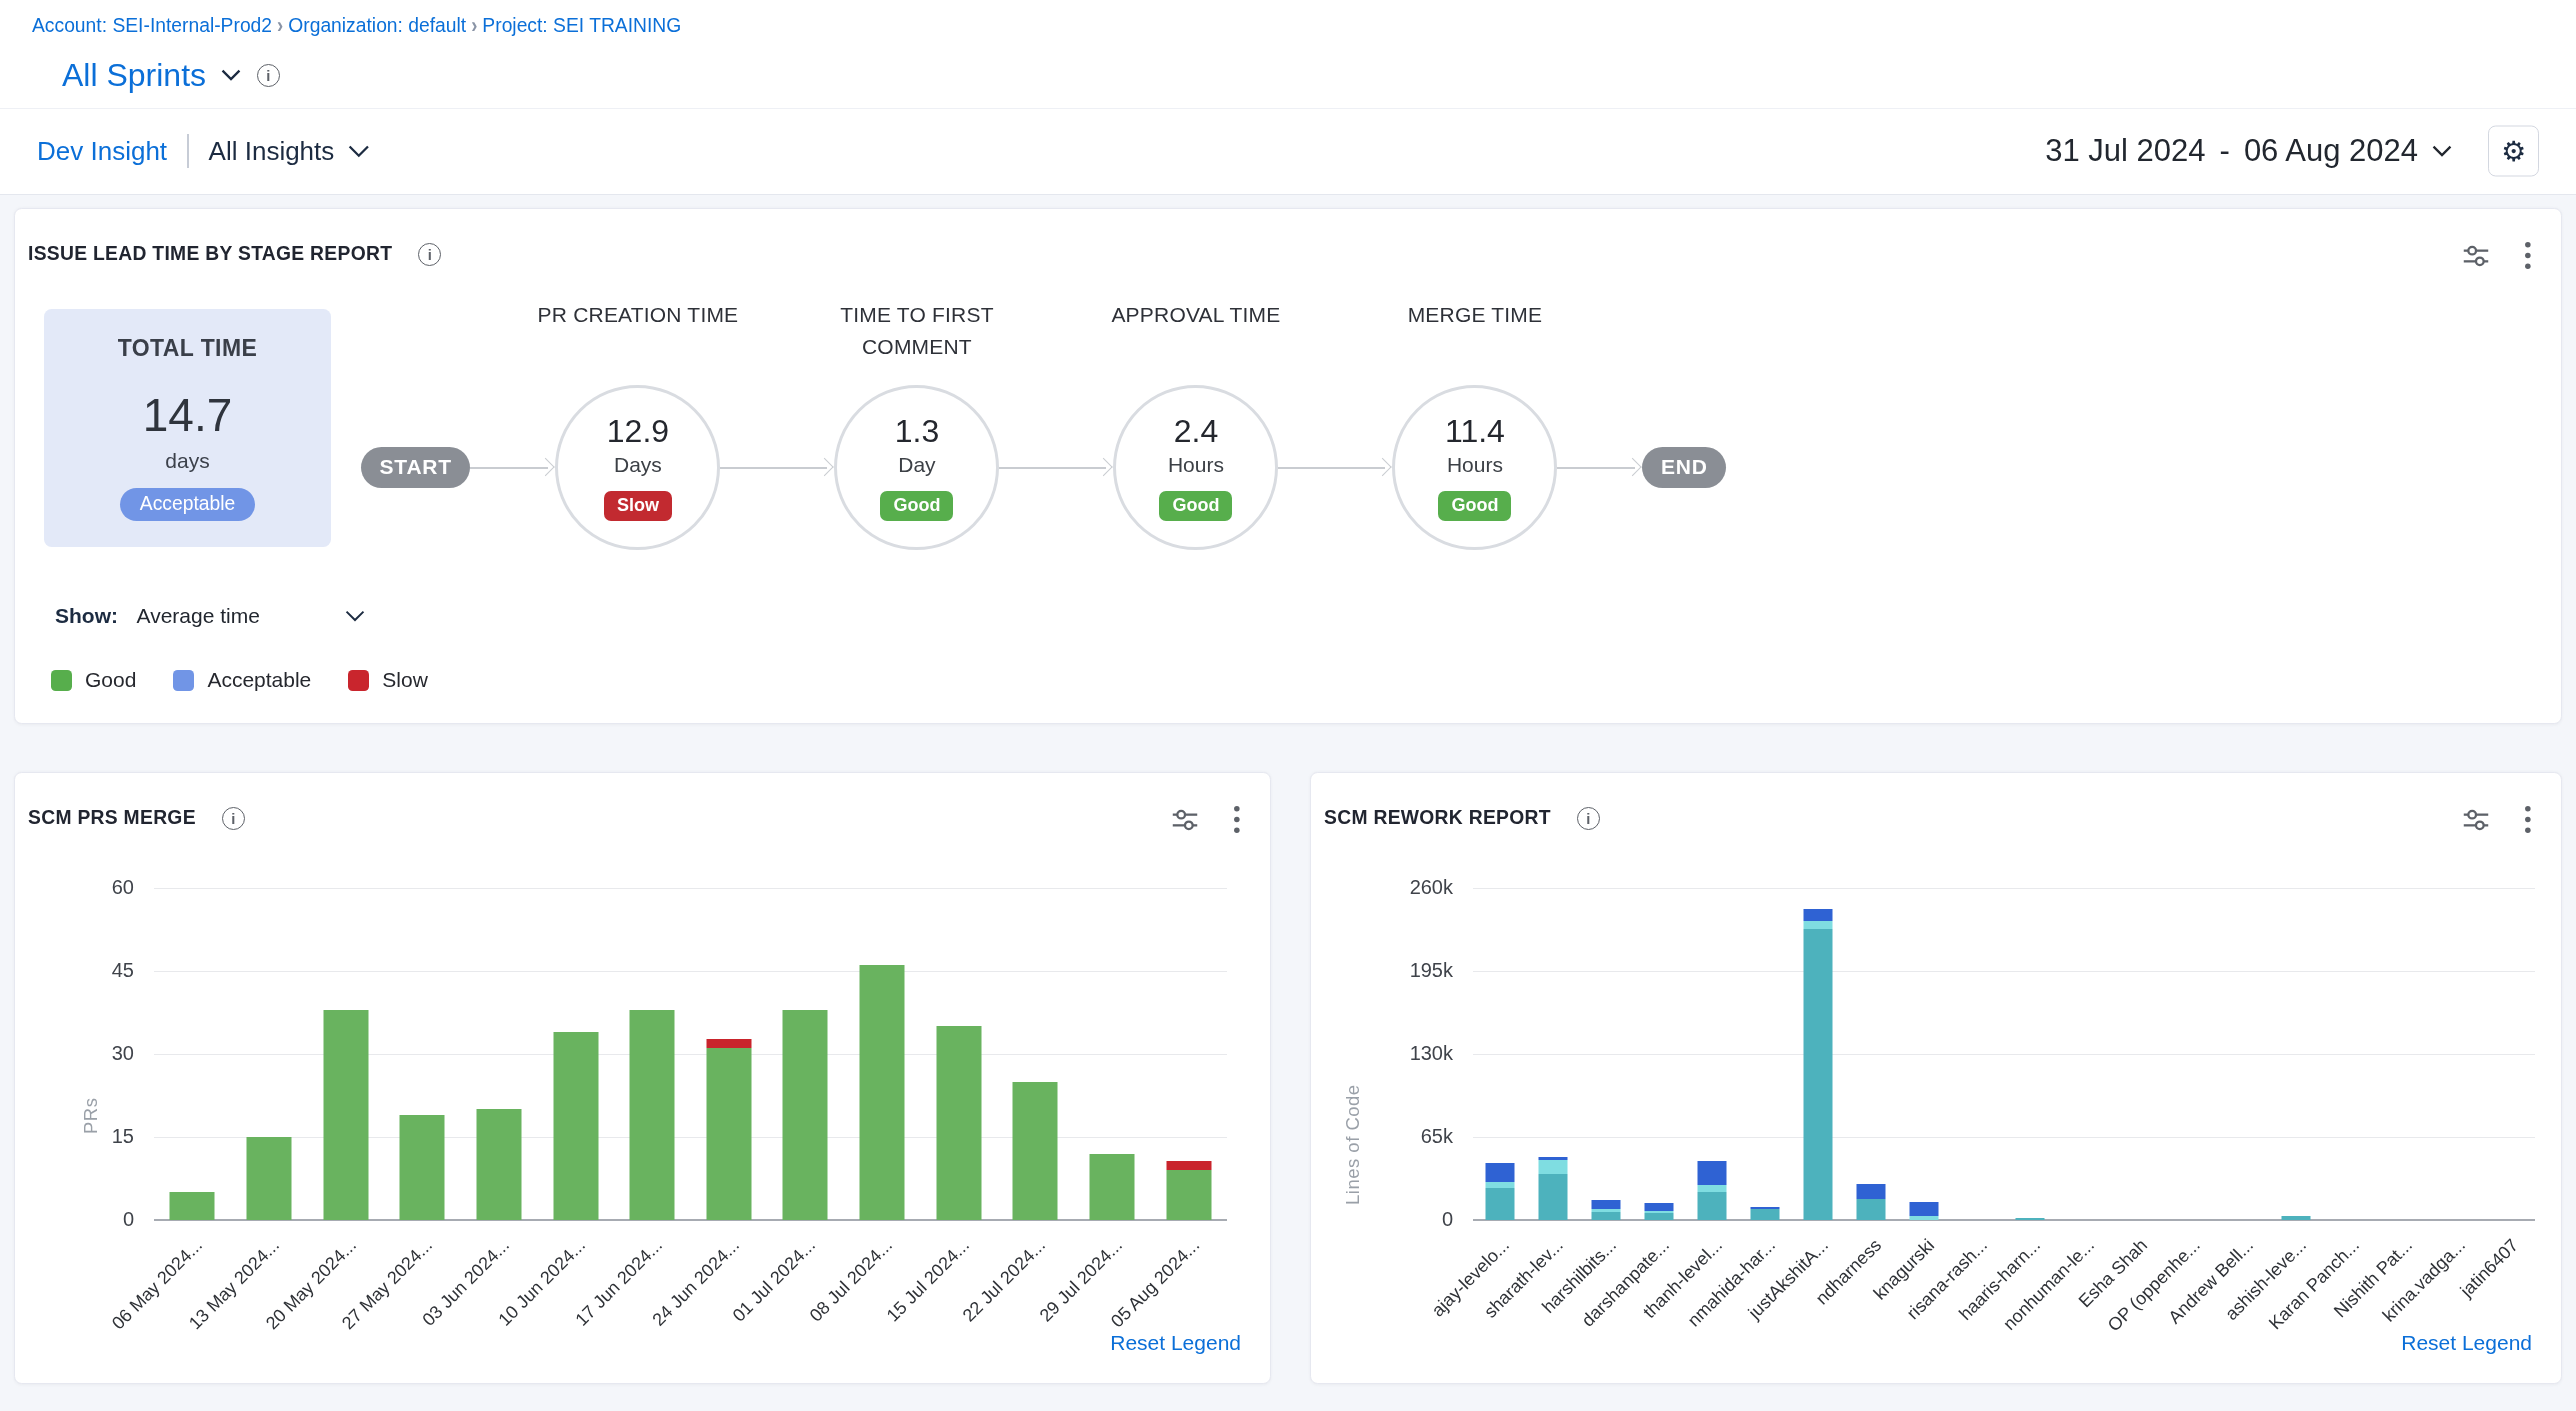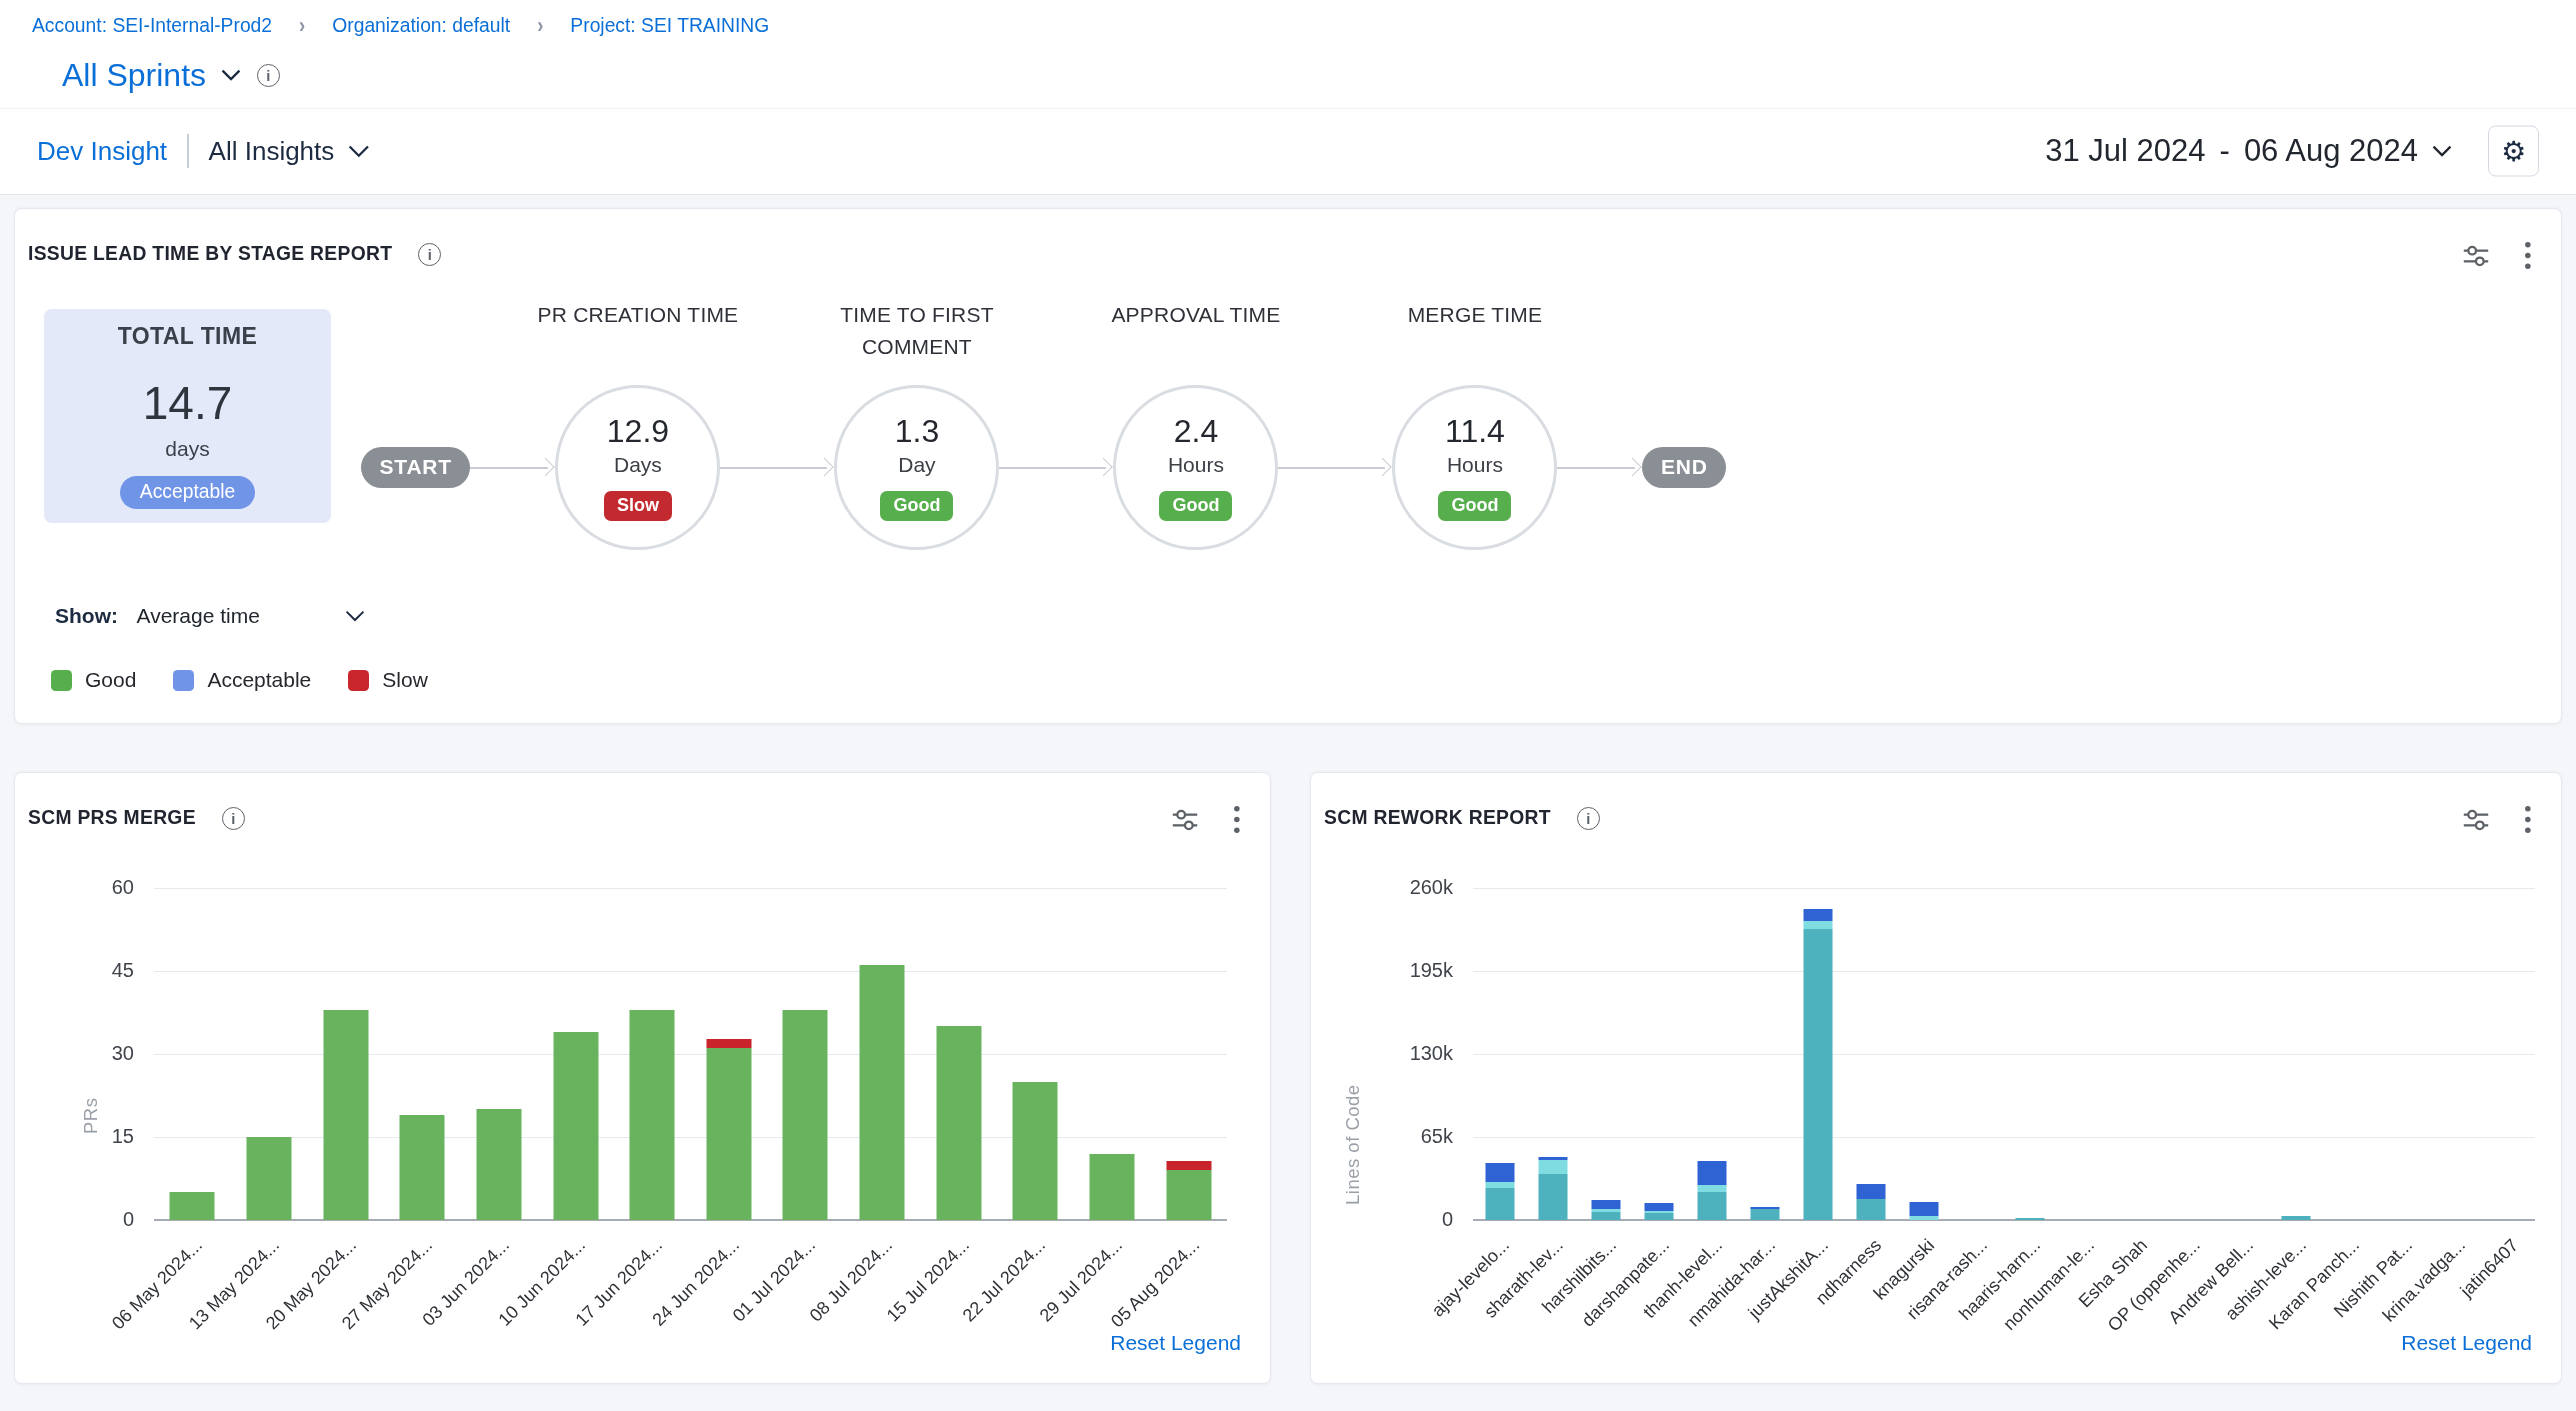--- a/index.html
+++ b/index.html
@@ -7,21 +7,21 @@
   body {
     width:2576px; height:1412px;
     font-family:"Liberation Sans", sans-serif;
     background:#f4f6fa;
     -webkit-font-smoothing:antialiased;
   }
   .page { position:relative; width:2576px; height:1412px; background:#f4f6fa; overflow:hidden; }
 
   
   .topbar { position:absolute; left:0; top:0; width:100%; height:195px; background:#fff; border-bottom:1.5px solid #e4e7ee; }
-  .breadcrumb { position:absolute; left:32px; top:15.4px; display:flex; align-items:center; gap:27px; font-size:19.3px; }
+  .breadcrumb { position:absolute; left:32px; top:15.4px; display:flex; align-items:center; gap:5px; font-size:19.3px; }
   .crumb { color:#0b6fd8; cursor:pointer; }
   .crumb-sep { color:#8a94a6; font-size:18.5px; font-weight:700; transform:scaleY(1.2); }
   .sprints { position:absolute; left:62px; top:57px; display:flex; align-items:center; gap:15.4px; }
   .sprints-label { color:#0b6fd8; font-size:32px; }
   .row2 { position:absolute; left:0; top:108px; width:100%; height:85px; border-top:1.5px solid #eef0f5; }
   .devinsight { position:absolute; left:37px; top:50%; transform:translateY(-50%); display:flex; align-items:center; gap:20px; font-size:26px; }
   .di-title { color:#0b6fd8; cursor:pointer; }
   .di-sep { width:1.5px; height:34px; background:#c7ccd6; }
   .di-sel { color:#1c2b41; display:flex; align-items:center; gap:14px; cursor:pointer; }
   .daterange { position:absolute; right:124px; top:50%; transform:translateY(-50%); display:flex; align-items:center; gap:14px; font-size:31px; color:#22272f; cursor:pointer; }
@@ -33,21 +33,21 @@
   .panel-head { position:absolute; left:13px; top:34px; display:flex; gap:26px; }
   .panel-title { font-size:19.3px; font-weight:700; color:#212530; letter-spacing:0.3px; }
   .head-icons { position:absolute; right:29px; top:31px; display:flex; align-items:center; gap:34px; }
   .icon-btn { cursor:pointer; display:flex; align-items:center; justify-content:center; }
   .info-icon { width:23px; height:23px; border:1.5px solid #5d6168; border-radius:50%; color:#5d6168;
                font-size:14.7px; font-weight:600; display:inline-flex; align-items:center; justify-content:center; cursor:pointer; flex:none; }
   .chev { flex:none; }
 
   
   #panelLead { left:14px; top:208px; width:2548px; height:516px; }
-  .total-card { position:absolute; left:29px; top:100px; width:287px; height:214px; background:#e3e9f8; border-radius:7.7px;
+  .total-card { position:absolute; left:29px; top:100px; width:287px; height:238px; background:#e3e9f8; border-radius:7.7px;
                 display:flex; flex-direction:column; align-items:center; justify-content:center; gap:6.2px; }
   .tc-head { font-size:23px; font-weight:700; color:#3a3f49; letter-spacing:0.4px; margin-bottom:20px; }
   .tc-value { font-size:46px; color:#2f343d; }
   .tc-unit { font-size:21px; color:#3c414b; }
   .tc-badge { margin-top:9.3px; background:#7195e6; color:#fff; font-size:19.3px; border-radius:17px; padding:5.4px 20px; }
 
   .flow { position:absolute; left:346px; top:176px; height:164px; display:flex; align-items:center; }
   .flowpill { background:#8a8e95; color:#fff; font-size:21px; font-weight:700; letter-spacing:0.8px; padding:8.5px 18.5px; border-radius:21.6px; flex:none; }
   .arrow { width:114px; height:20px; position:relative; flex:none; }
   .arrow-s { width:85px; }

